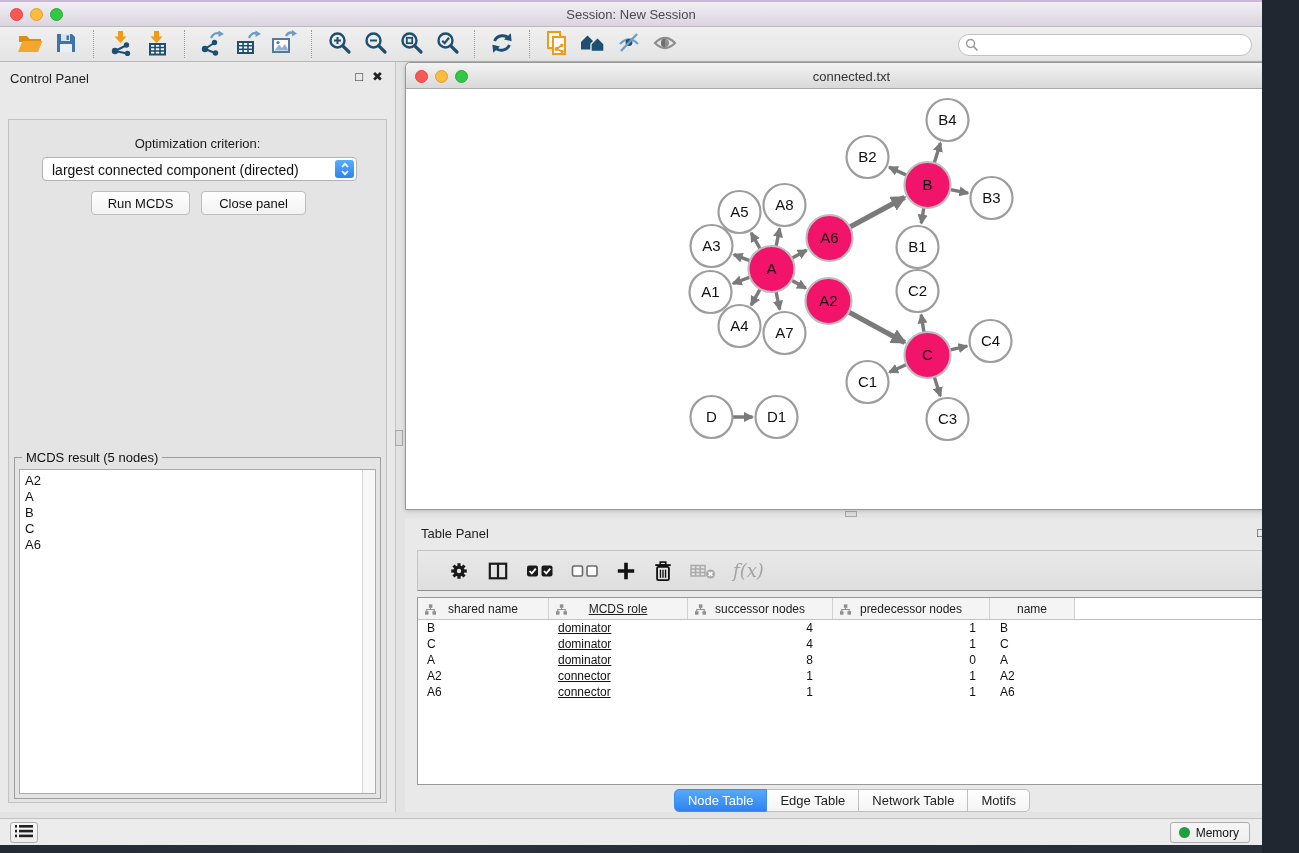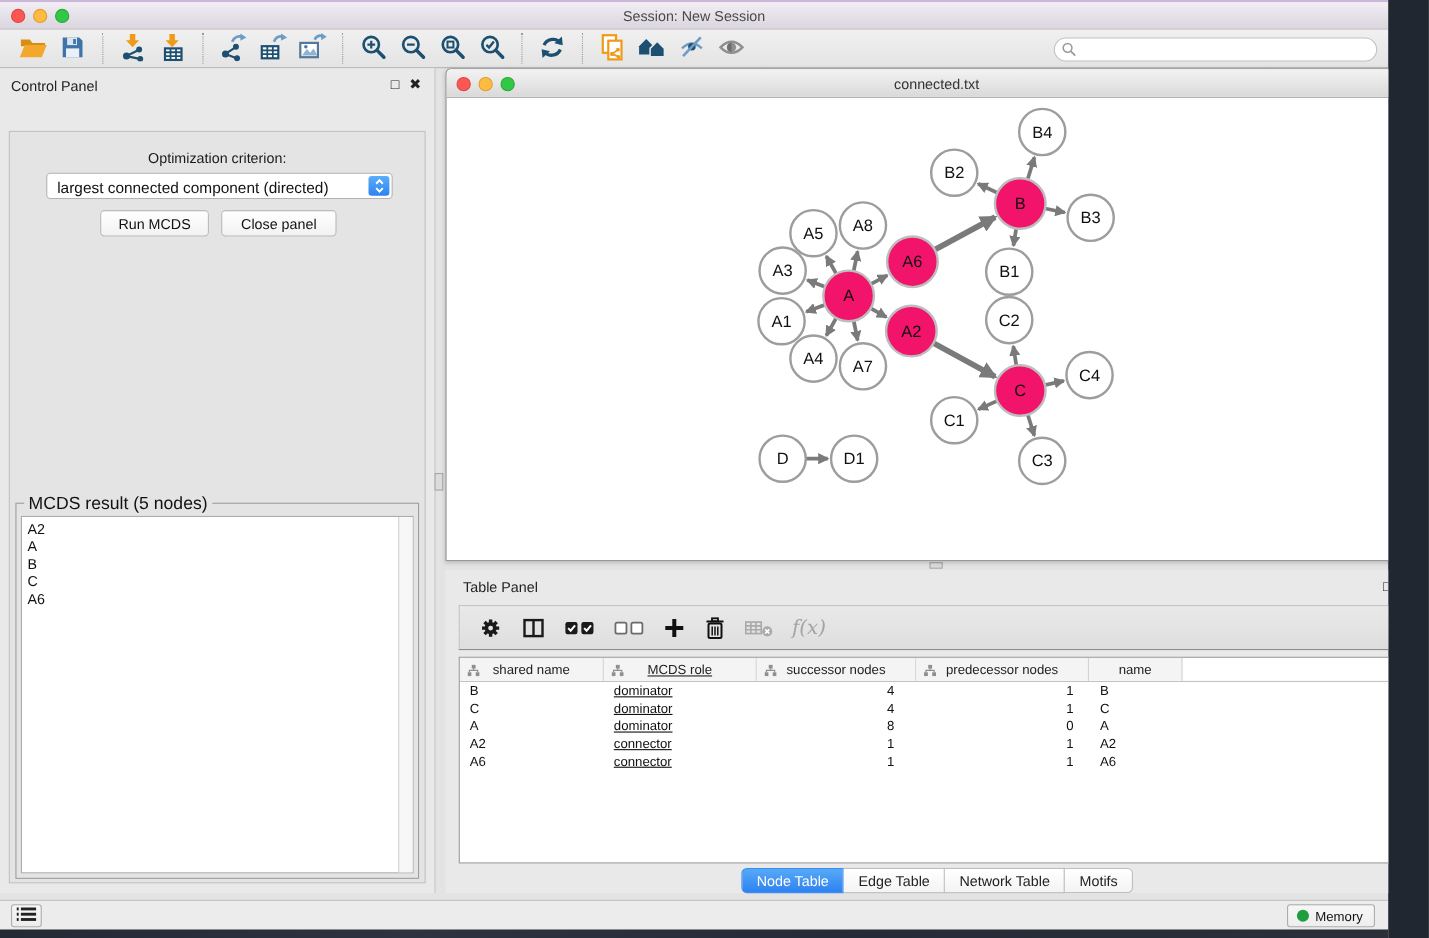--- a/index.html
+++ b/index.html
@@ -60,21 +60,21 @@
   .dd-spin { position:absolute; right:2px; top:2px; bottom:2px; width:19px; border-radius:3px;
     background:linear-gradient(#5aaef9,#2f82ef); display:flex; align-items:center; justify-content:center; }
   .btn { position:absolute; height:24px; background:linear-gradient(#ffffff,#f2f2f2);
     border:1px solid #bdbdbd; border-radius:4px; font-size:13px; color:#111; cursor:pointer; }
   .btn-run { left:82px; top:71px; width:99px; }
   .btn-close { left:192px; top:71px; width:105px; }
 
   .fieldset { position:absolute; left:5px; top:337px; width:367px; height:342px;
     border:1px solid #9e9e9e; }
   .legend { position:absolute; left:7px; top:-8px; background:#e4e4e4; padding:0 4px;
-    font-size:16px; color:#111; }
+    font-size:13px; color:#111; }
   .result-list { position:absolute; left:4px; right:4px; top:11px; bottom:4px;
     background:#fff; border:1px solid #ababab; }
   .ritem { font-size:13px; color:#111; line-height:16px; padding-left:5px; cursor:default; }
   .ritem:first-child { padding-top:3px; }
   .vscroll { position:absolute; right:0; top:0; bottom:0; width:13px; background:#f7f7f7;
     border-left:1px solid #d4d4d4; }
 
   
   .vsplit-grip { position:absolute; left:395px; top:430px; width:8px; height:16px;
     background:#dcdcdc; border:1px solid #a8a8a8; }
@@ -95,21 +95,21 @@
   #graph-svg text { font-family:"Liberation Sans",sans-serif; }
   .resize-grip { position:absolute; right:2px; bottom:2px; width:14px; height:14px;
     background:repeating-linear-gradient(135deg, transparent 0 3px, #adadad 3px 4.5px);
     clip-path:polygon(100% 0, 100% 100%, 0 100%); }
 
   
   .table-panel { position:absolute; left:405px; top:518px; width:894px; height:294px;
     background:#e9e9e9; }
   .tp-toolbar { position:absolute; left:12px; top:32px; width:875px; height:41px;
     background:linear-gradient(#e9e9e9,#dedede); border:1px solid #c4c4c4;
-    border-bottom:1px solid #8e8e8e; display:flex; align-items:center; gap:17px; padding-left:17px; }
+    border-bottom:1px solid #8e8e8e; display:flex; align-items:center; gap:17px; padding-left:30px; }
   .tico { background:none; border:none; display:flex; align-items:center; cursor:pointer; }
   .fx { font-family:"DejaVu Serif", serif; font-style:italic; color:#a3a3a3; font-size:18px; }
 
   .dtable { position:absolute; left:12px; top:79px; width:880px; height:188px;
     background:#fff; border:1px solid #989898; overflow:hidden; }
   .thead { display:flex; height:22px; border-bottom:1px solid #c3c3c3; }
   .th { position:relative; display:flex; align-items:center; background:#f4f4f4;
     border-right:1px solid #d2d2d2; font-size:12px; color:#222; }
   .th .sorticon { position:absolute; left:7px; top:6px; }
   .th .thlabel { flex:1; text-align:center; }

